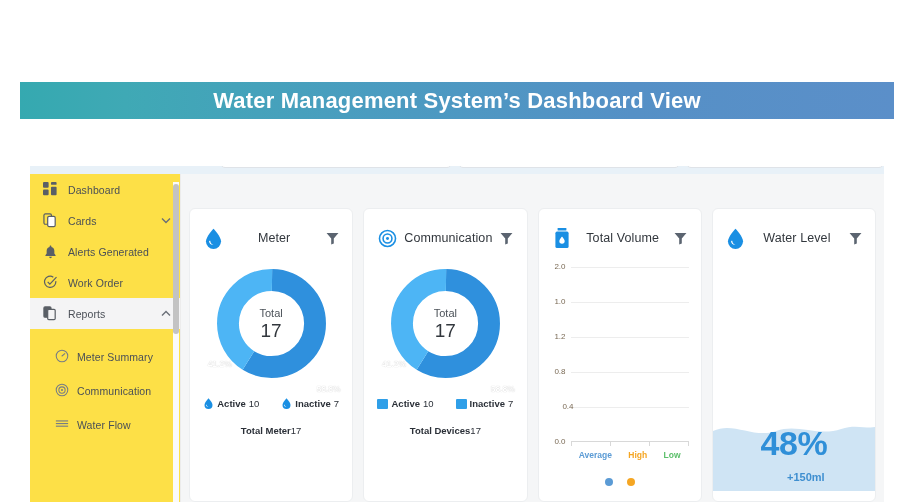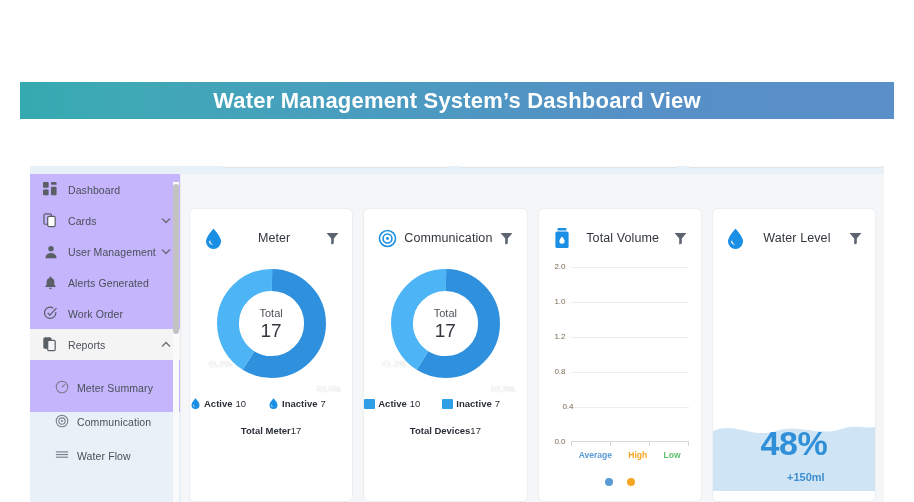--- a/index.html
+++ b/index.html
@@ -32,22 +32,22 @@
   .top-strip{
     position:absolute;left:0;top:0;width:854px;height:16px;background:#e8f1f8;
   }
   .top-card{
     position:absolute;top:-26px;height:28px;background:#ffffff;
     border:1px solid #dfe3e8;border-radius:5px;box-sizing:border-box;
   }
 
   
   .sidebar{
-    position:absolute;left:0;top:8px;width:150px;height:238px;
-    background:#c4b5fd;border-right:1px solid #ececec;
+    position:absolute;left:0;top:8px;width:150px;height:328px;
+    background:#fde047;border-right:1px solid #ececec;
   }
   .nav{position:absolute;left:0;top:0;width:150px;}
   .nav-item{
     display:flex;align-items:center;height:31px;padding:0 9px 0 12px;
     box-sizing:border-box;position:relative;
   }
   .nav-item.active{background:#f4f4f5;}
   .nav-ico{
     width:17px;height:17px;margin-right:9px;flex:0 0 17px;
     display:flex;align-items:center;justify-content:center;color:#5a5f66;
@@ -125,21 +125,21 @@
   .donut-center .val{font-size:19px;color:#32373d;line-height:21px;}
   .pct{
     position:absolute;font-size:8.5px;color:#ffffff;font-weight:bold;
     text-shadow:0 0 1px rgba(0,0,0,.25);
     margin-top:48px;
   }
   .pct.left{left:-6px;top:45px;}
   .pct.right{right:-12px;top:70px;}
 
   .legend{
-    display:flex;align-items:center;gap:22px;margin-top:12px;
+    display:flex;align-items:center;justify-content:center;gap:22px;margin-top:12px;
   }
   .legend-item{display:flex;align-items:center;gap:3px;}
   .legend-mark{width:11px;height:11px;flex:0 0 11px;display:flex;align-items:center;justify-content:center;}
   .legend-mark.square{background:#2f9fe8;width:10px;height:10px;border-radius:1px;}
   .legend-mark svg{display:block;}
   .legend-text{font-size:9.5px;color:#2b3038;font-weight:bold;white-space:nowrap;}
   .legend-num{font-size:9.5px;color:#2b3038;}
   .card-total{
     text-align:center;margin-top:16px;font-size:9.5px;color:#2b3038;font-weight:bold;
   }
@@ -221,34 +221,20 @@
               </svg>
             </span>
             <span class="nav-label">Cards</span>
             <span class="nav-chev">
               <svg width="10" height="7" viewBox="0 0 10 7" fill="none" stroke="currentColor" stroke-width="1.4">
                   <path d="M1 1.5 L5 5.5 L9 1.5"></path>
                 </svg>
             </span>
           </div>
 
-          <div class="nav-item">
-            <span class="nav-ico">
-              <svg width="14" height="14" viewBox="0 0 16 16" fill="currentColor">
-                <circle cx="8" cy="4.2" r="3.1"></circle>
-                <path d="M1.7 15c0-3.6 2.8-6 6.3-6s6.3 2.4 6.3 6z"></path>
-              </svg>
-            </span>
-            <span class="nav-label">User Management</span>
-            <span class="nav-chev">
-              <svg width="10" height="7" viewBox="0 0 10 7" fill="none" stroke="currentColor" stroke-width="1.4">
-                  <path d="M1 1.5 L5 5.5 L9 1.5"></path>
-                </svg>
-            </span>
-          </div>
 
           <div class="nav-item">
             <span class="nav-ico">
               <svg width="13" height="14" viewBox="0 0 14 16" fill="currentColor">
                 <path d="M7 0.6c-.6 0-1 .5-1 1.1v.5C3.9 2.6 2.6 4.4 2.6 6.6v3.1L1.2 11.6v.9h11.6v-.9L11.4 9.7V6.6c0-2.2-1.3-4-3.4-4.4v-.5c0-.6-.4-1.1-1-1.1z"></path>
                 <path d="M5.4 13.4c.1.9.8 1.6 1.6 1.6s1.5-.7 1.6-1.6z"></path>
               </svg>
             </span>
             <span class="nav-label">Alerts Generated</span>
           </div>

